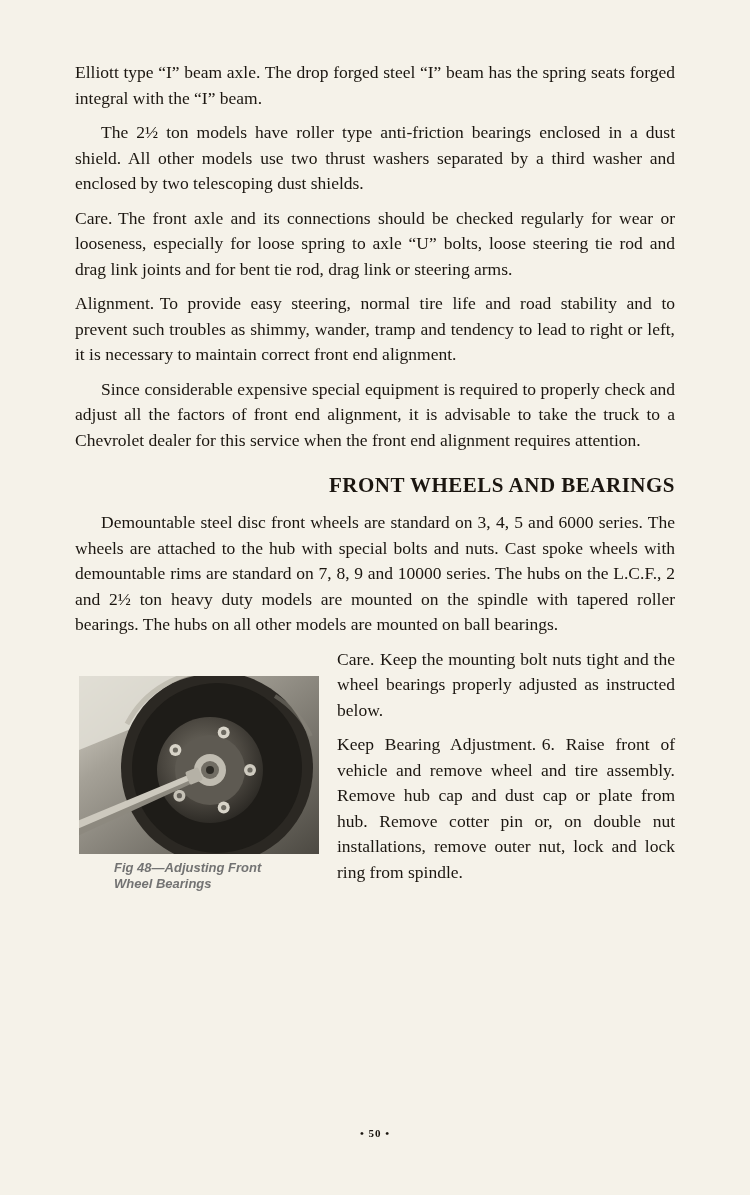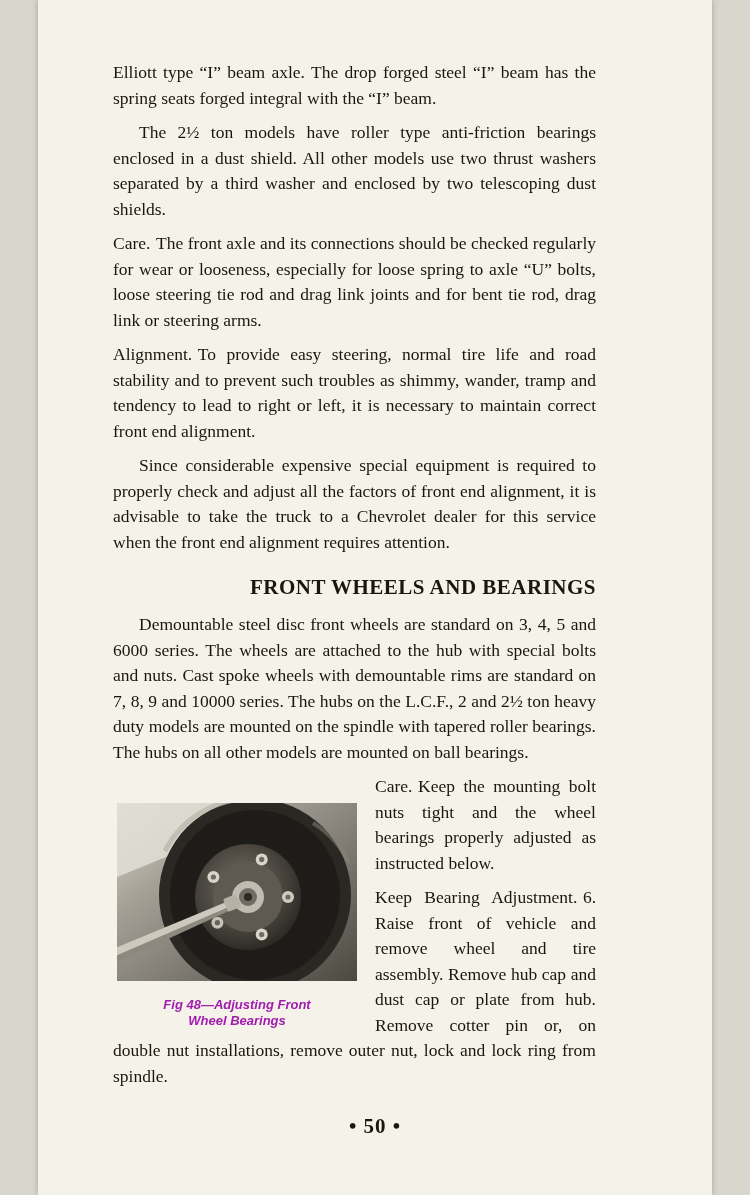--- a/index.html
+++ b/index.html
@@ -3,26 +3,26 @@
 <meta charset="utf-8">
 <style>
   * { box-sizing: border-box; }
   html, body { margin: 0; padding: 0; }
   body {
     background: #d9d6cd;
     font-family: "Liberation Serif", "DejaVu Serif", serif;
   }
   .page {
     position: relative;
-    width: 674px;
+    width: 750px;
     height: 1195px;
     margin: 0 auto;
     background: #f5f2e9;
     color: #1b1610;
-    padding: 60px 116px 0 75px;
+    padding: 60px 75px 0 75px;
     overflow: hidden;
     box-shadow: 0 0 6px rgba(0,0,0,.25);
   }
   .para {
     font-size: 17.5px;
     line-height: 25.5px;
     text-align: justify;
     margin: 0 0 9px 0;
   }
   .para .lead { font-weight: normal; margin-right: .32em; }
@@ -45,32 +45,31 @@
     height: 178px;
     background: #3a3732;
     overflow: hidden;
   }
   figcaption {
     font-family: "Liberation Sans", "DejaVu Sans", sans-serif;
     font-style: italic;
     font-weight: bold;
     font-size: 13px;
     line-height: 16px;
-    text-align: center;
     width: 170px;
-    margin: 16px auto 0 auto;
-    color: #a21caf;
+    margin: 6px auto 0 auto;
+    color: #737373;
   }
   .page-number {
     position: absolute;
     left: 0;
     bottom: 56px;
     width: 100%;
     text-align: center;
-    font-size: 21px;
+    font-size: 11px;
     font-weight: bold;
     letter-spacing: 1px;
   }
   .flow::after { content: ""; display: block; clear: both; }
 </style>
 </head>
 <body>
 
 <div class="page">
 

